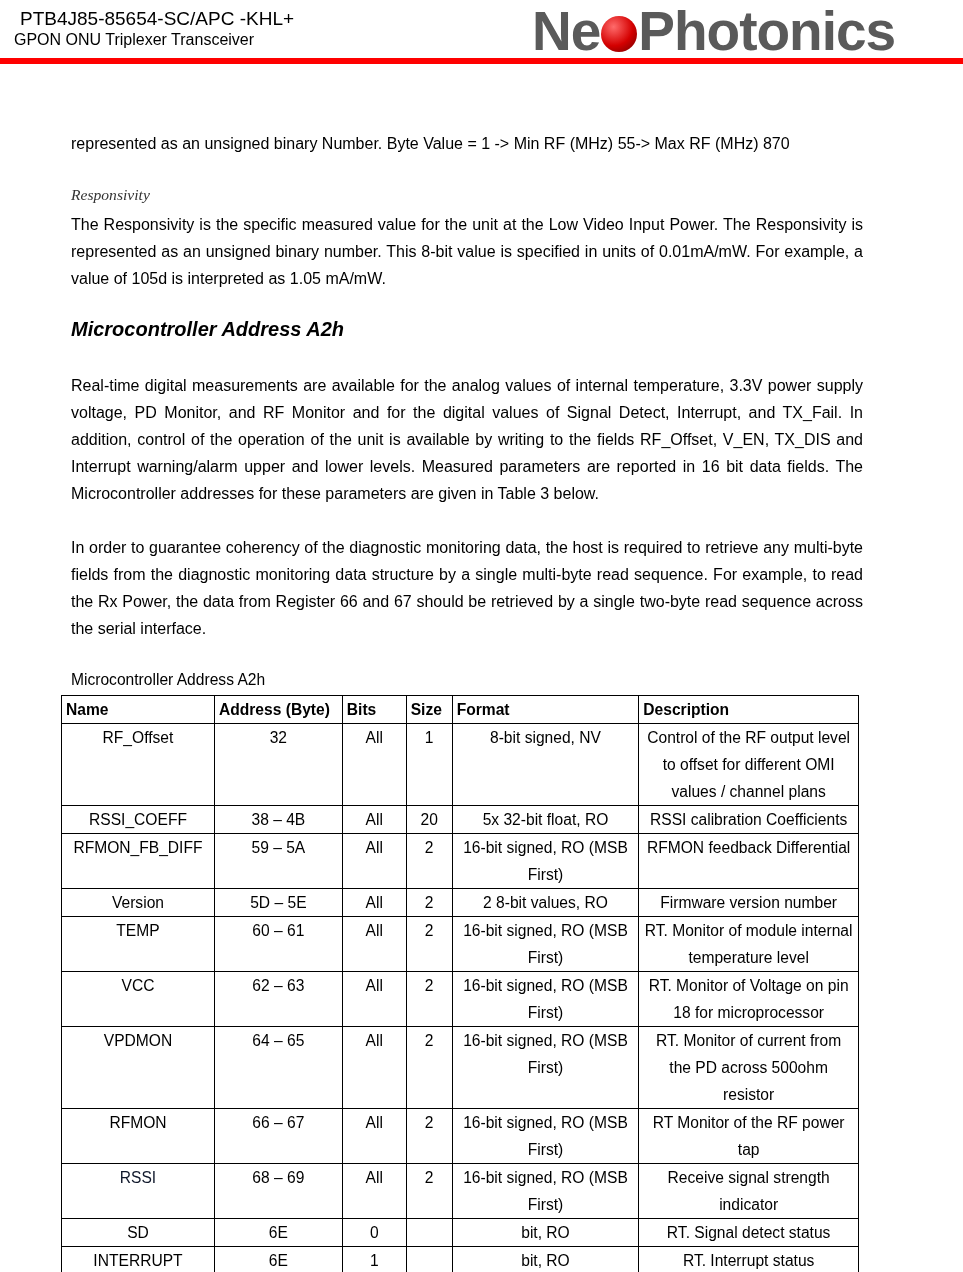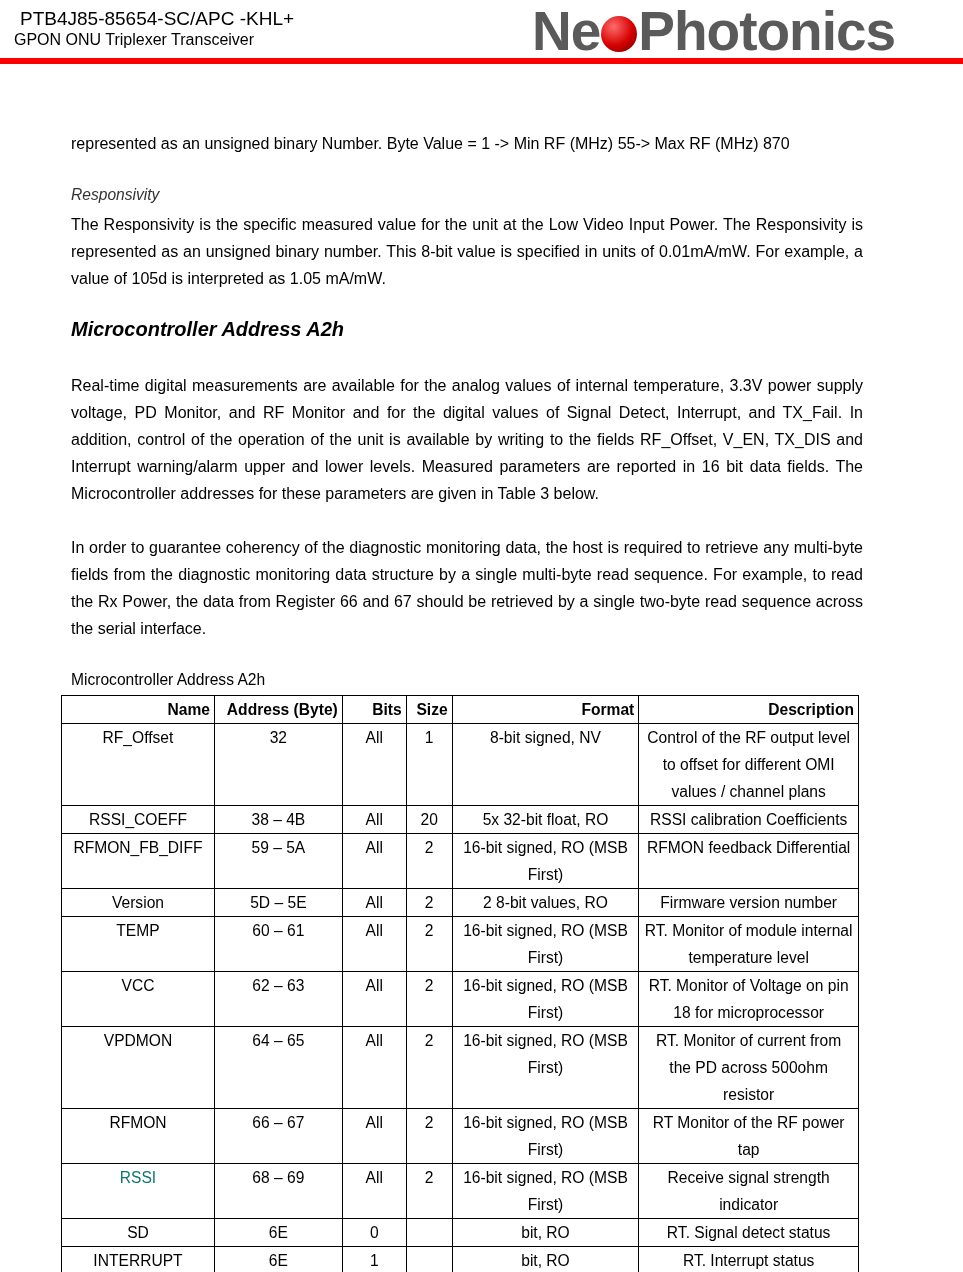--- a/index.html
+++ b/index.html
@@ -3,26 +3,26 @@
 <meta charset="utf-8">
 <style>
   * { margin:0; padding:0; box-sizing:border-box; }
   body { width:963px; height:1272px; background:#fff; font-family:"Liberation Sans", sans-serif; color:#000; position:relative; overflow:hidden; }
   .hdr-part { position:absolute; left:20px; top:8px; font-size:19px; }
   .hdr-sub { position:absolute; left:14px; top:31px; font-size:16px; }
   .logo { position:absolute; left:532px; top:0px; font-size:55px; font-weight:bold; color:#5a5a5a; letter-spacing:-1px; font-family:Liberation Sans, sans-serif; line-height:62px; }
   .logo .ball { display:inline-block; width:36px; height:36px; border-radius:50%; background:radial-gradient(circle at 35% 30%, #ff6b6b, #d40000 55%, #6b0000); vertical-align:-2px; margin:0 1px; }
   .redbar { position:absolute; left:0; top:58px; width:963px; height:6px; background:#f00; }
   .p { position:absolute; left:71px; width:792px; font-size:16px; line-height:27px; text-align:justify; }
-  .resp-title { position:absolute; left:71px; top:186px; font-size:15.6px; font-style:italic; color:#333; }
+  .resp-title { position:absolute; left:71px; top:186px; font-size:15.6px; font-style:italic; color:#333;font-family:Liberation Serif, serif; }
   .h2 { position:absolute; left:71px; top:318px; font-size:20px; font-weight:bold; font-style:italic; }
   .caption { position:absolute; left:71px; top:671px; font-size:15.6px; }
   table { position:absolute; left:61px; top:695px; width:798px; border-collapse:collapse; font-size:15.6px; }
   th, td { border:1px solid #000; padding:0 4px; line-height:27px; vertical-align:top; }
-  th { font-weight:bold; text-align:right; }
+  th { font-weight:bold; text-align:left; }
   td { text-align:center; }
 </style>
 </head>
 <body>
 
 <div class="hdr-part">PTB4J85-85654-SC/APC -KHL+</div>
 <div class="hdr-sub">GPON ONU Triplexer Transceiver</div>
 <div class="logo"><span>Ne</span><span class="ball"></span><span>Photonics</span></div>
 <div class="redbar"></div>
 
@@ -112,21 +112,21 @@
       </tr>
       <tr>
         <td>RFMON</td>
         <td>66 – 67</td>
         <td>All</td>
         <td>2</td>
         <td>16-bit signed, RO (MSB First)</td>
         <td>RT Monitor of the RF power tap</td>
       </tr>
       <tr>
-        <td style="color: #0f766e; text-align: center;">RSSI</td>
+        <td style="color: #0f172a; text-align: center;">RSSI</td>
         <td>68 – 69</td>
         <td>All</td>
         <td>2</td>
         <td>16-bit signed, RO (MSB First)</td>
         <td>Receive signal strength indicator</td>
       </tr>
       <tr>
         <td>SD</td>
         <td>6E</td>
         <td>0</td>

